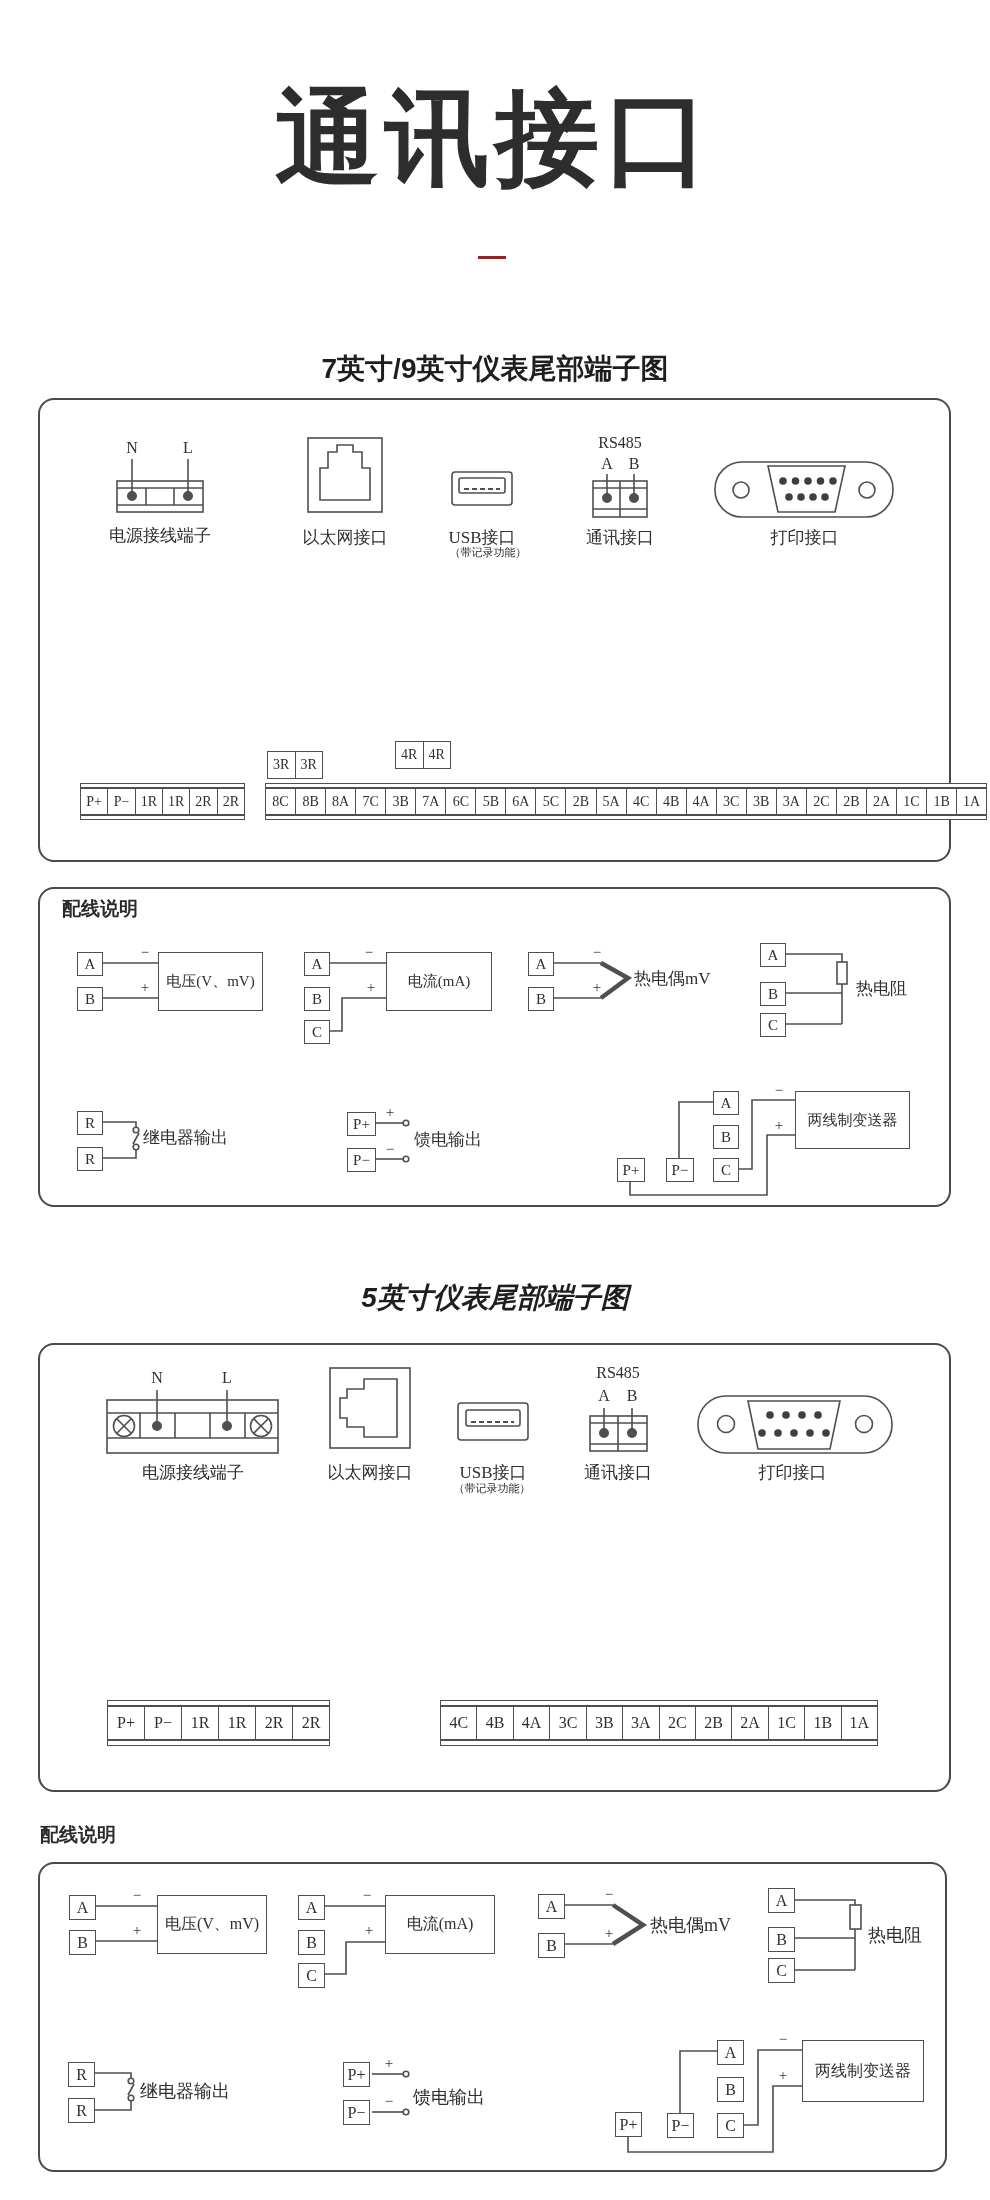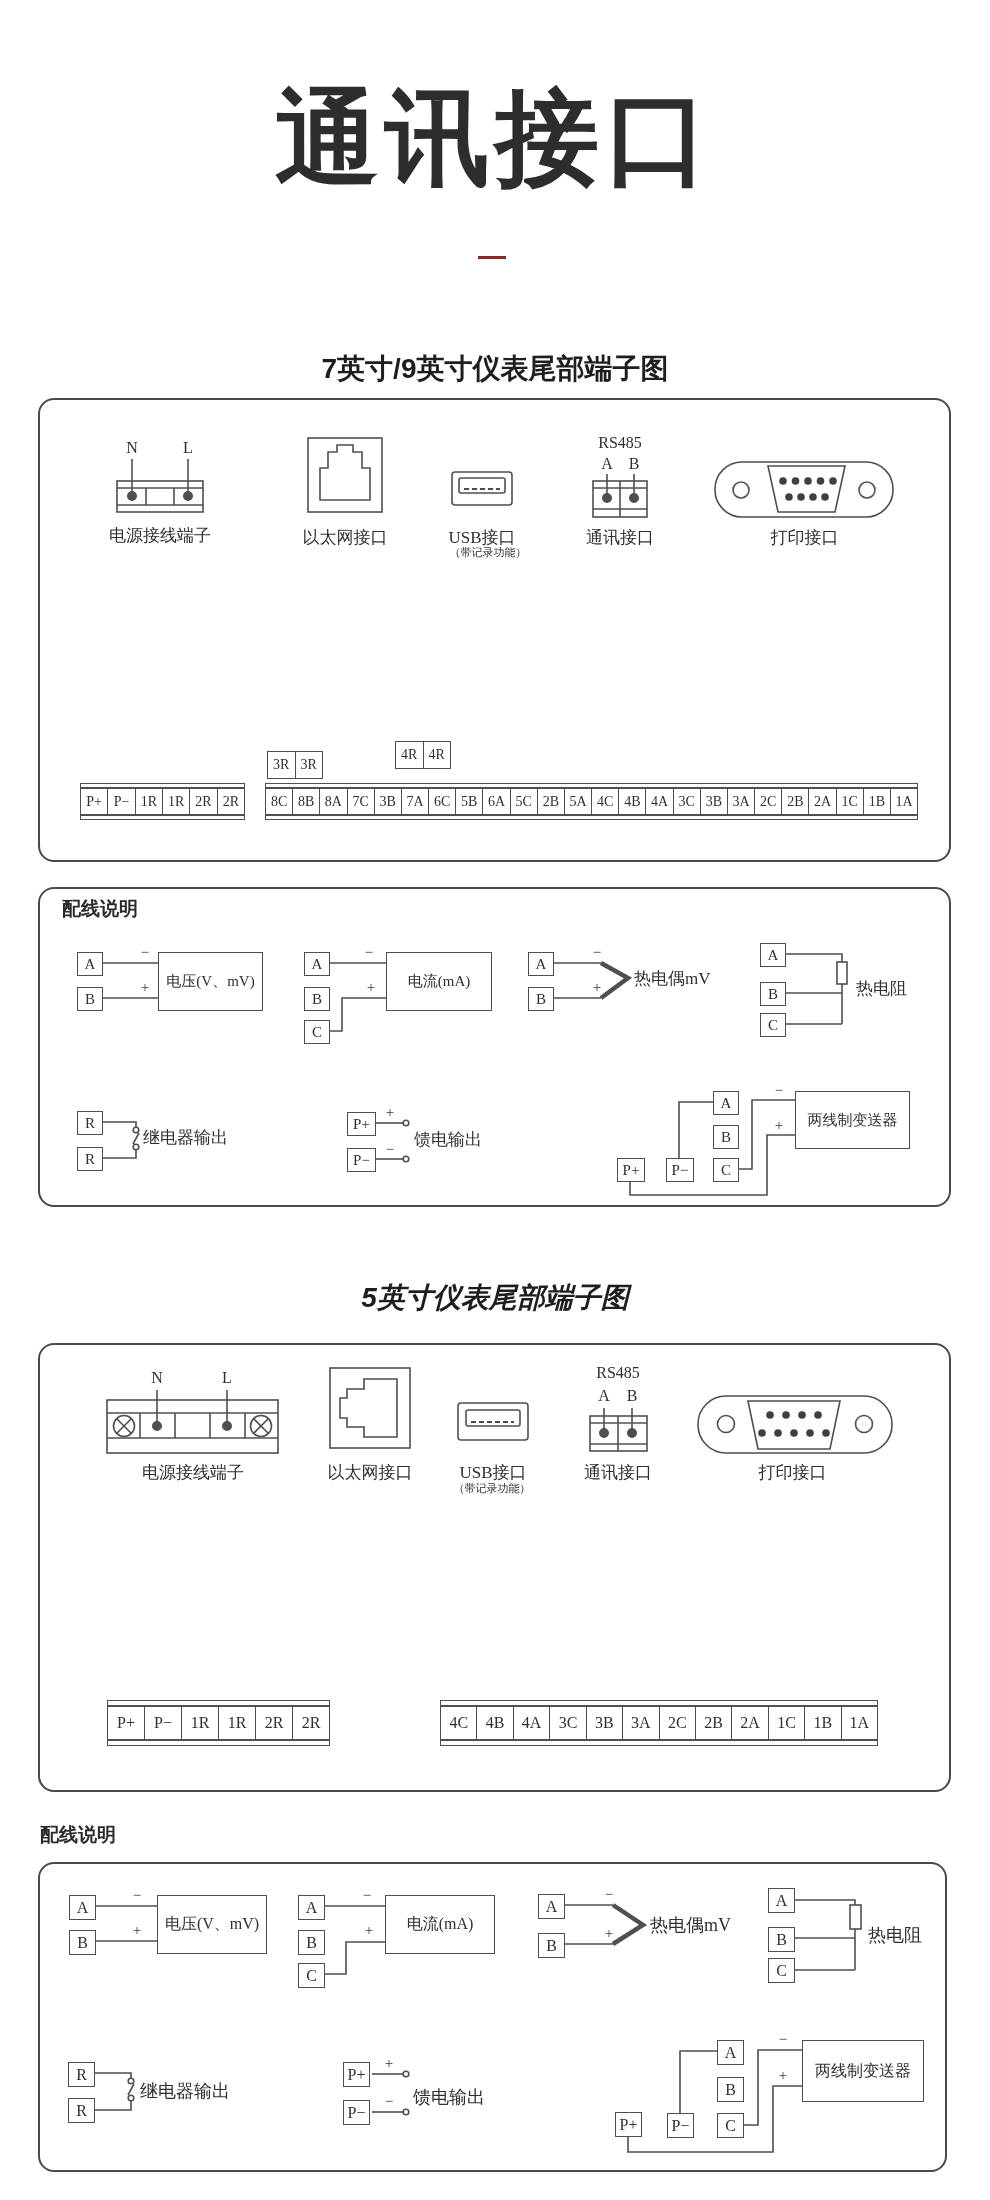--- a/index.html
+++ b/index.html
@@ -295,21 +295,21 @@
     <div class="cells">
         <div class="tcell">P+</div>
         <div class="tcell">P−</div>
         <div class="tcell">1R</div>
         <div class="tcell">1R</div>
         <div class="tcell">2R</div>
         <div class="tcell">2R</div>
       </div>
     <div class="rail"></div>
   </div>
-  <div class="strip s7" style="left:265px;top:783px;width:653px;">
+  <div class="strip s7" style="left:265px;top:783px;width:722px;">
     <div class="rail"></div>
     <div class="cells">
         <div class="tcell">8C</div>
         <div class="tcell">8B</div>
         <div class="tcell">8A</div>
         <div class="tcell">7C</div>
         <div class="tcell">3B</div>
         <div class="tcell">7A</div>
         <div class="tcell">6C</div>
         <div class="tcell">5B</div>

